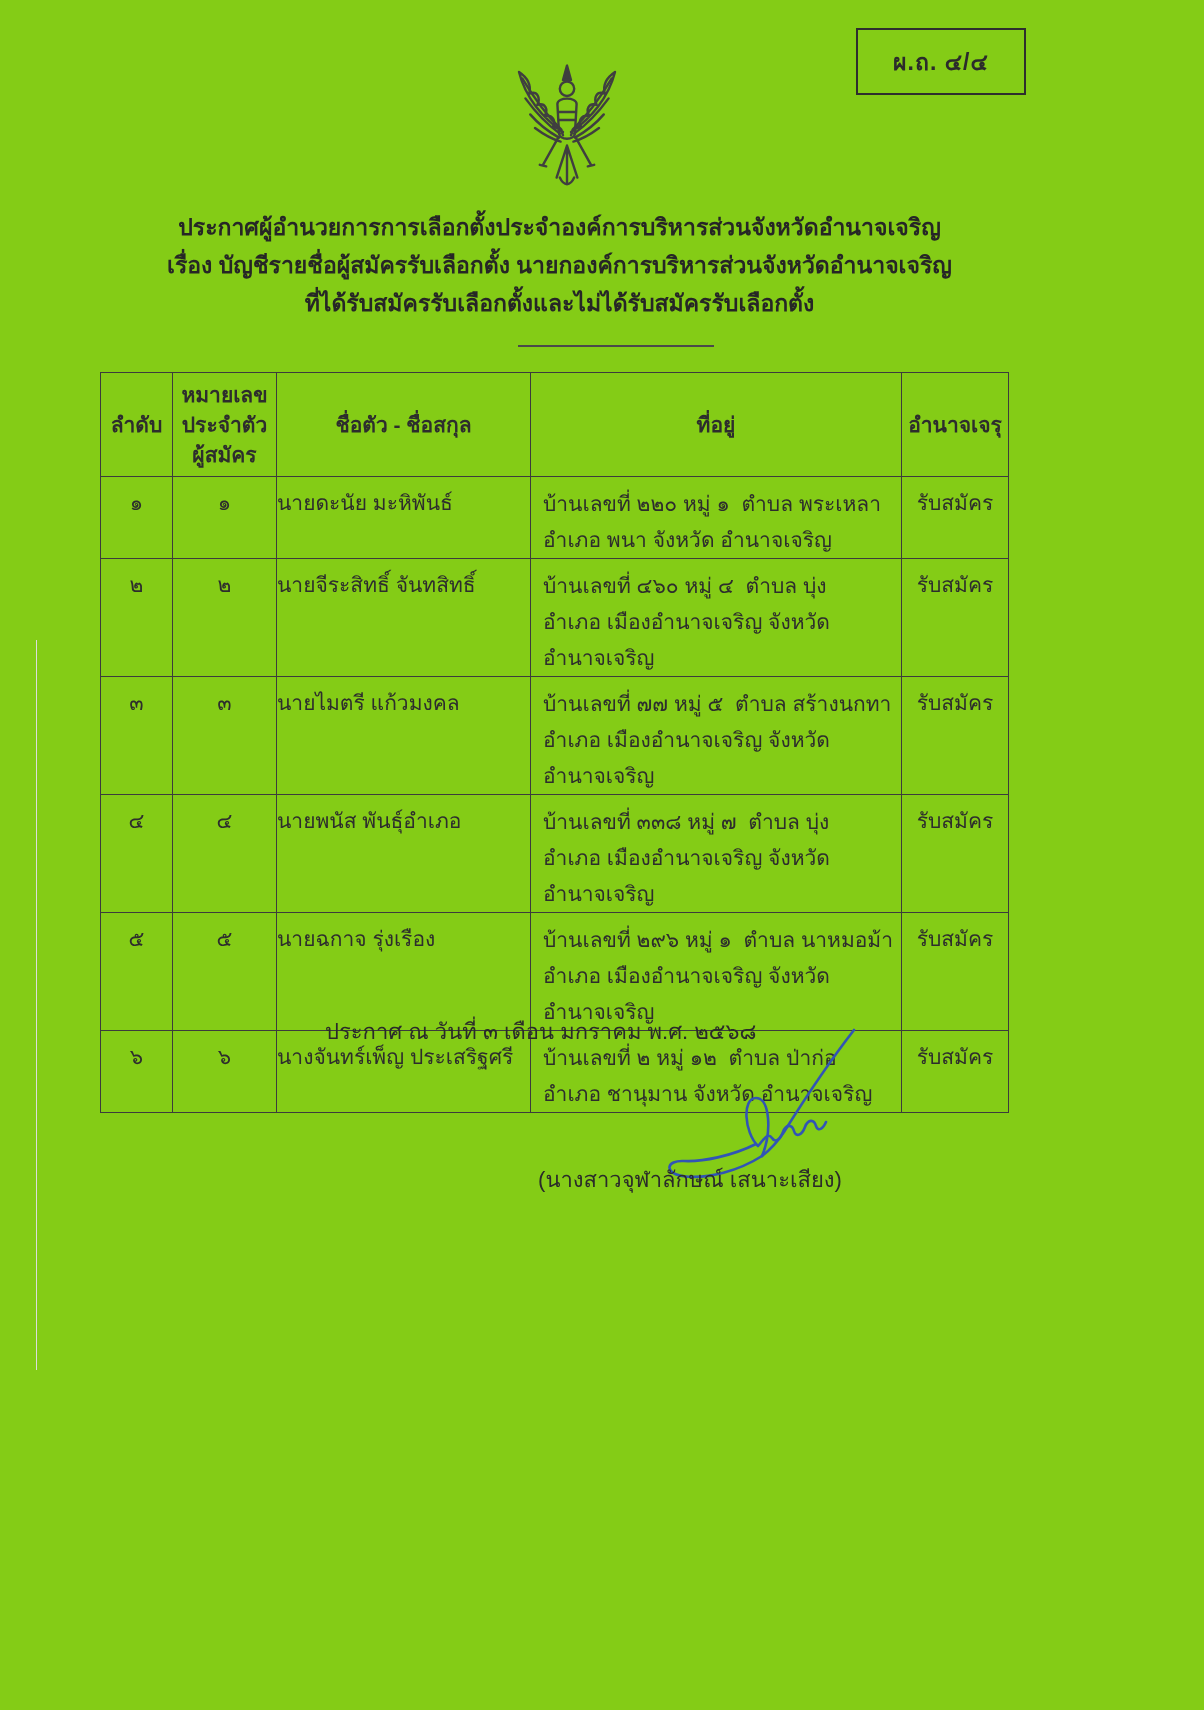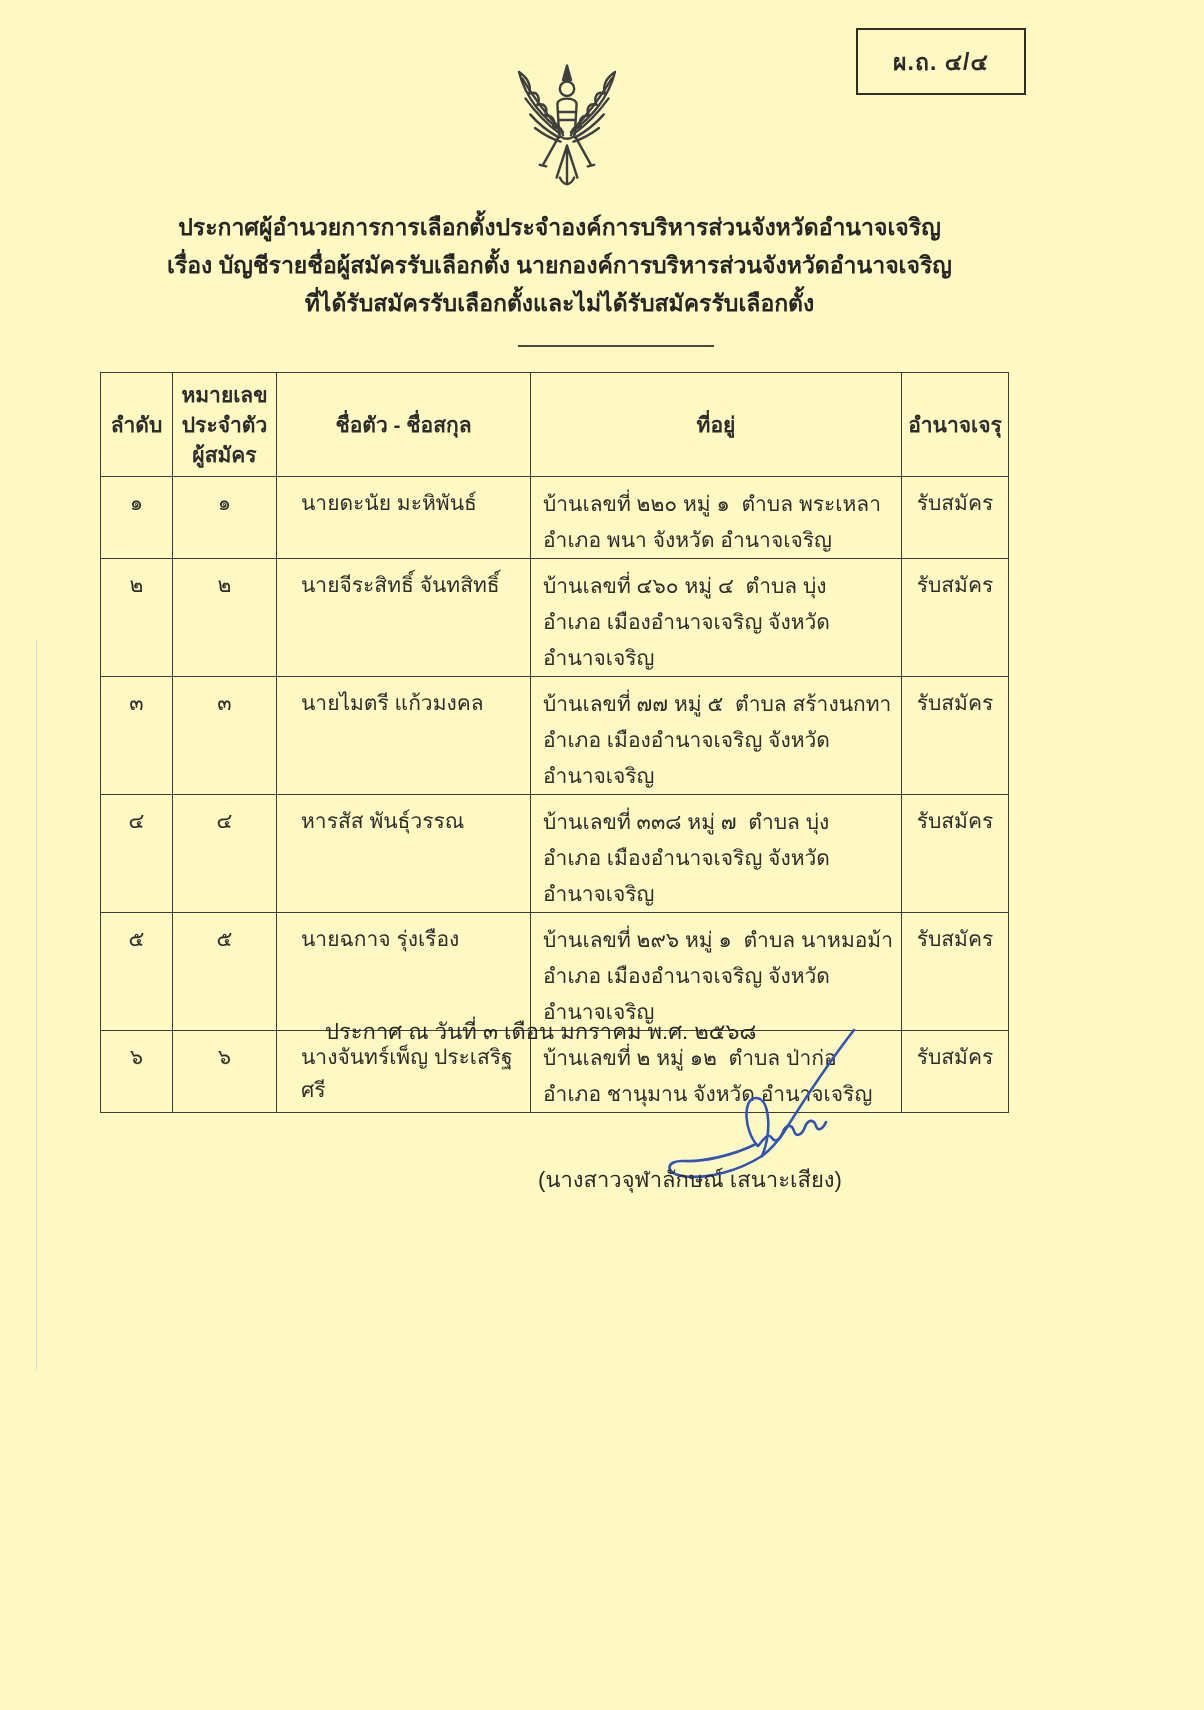--- a/index.html
+++ b/index.html
@@ -4,21 +4,21 @@
 <style>
   * { margin:0; padding:0; box-sizing:border-box; }
   html,body { background:#ffffff; }
   body {
     font-family: "Liberation Sans", "DejaVu Sans", sans-serif;
     color:#2b2b2b;
   }
   .page {
     position:relative;
     width:1204px; height:1710px;
-    background:#fef9c3;
+    background:#84cc16;
     margin:0 auto;
     overflow:hidden;
   }
   .scan-line {
     position:absolute; left:36px; top:640px; width:1px; height:730px;
     background:#dcdcdc;
   }
   
   .form-code-box {
     position:absolute; left:856px; top:28px; width:170px; height:67px;
@@ -55,21 +55,21 @@
   table.candidates col.w-addr  { width:371px; }
   table.candidates col.w-rem   { width:107px; }
   table.candidates th {
     height:104px; font-weight:bold; vertical-align:middle;
     font-size:21px; line-height:30px;
   }
   table.candidates td {
     height:82px; vertical-align:top; padding-top:9px;
   }
   td.c-center, td.c-remark { text-align:center; }
-  td.c-name { padding-left:24px; }
+  td.c-name { padding-left:0; }
   td.c-addr { padding-left:12px; line-height:36px; white-space:pre-wrap; }
   td.c-addr div { white-space:pre-wrap; }
   
   .date-line {
     position:absolute; left:325px; top:1014px;
     font-size:22px; white-space:pre-wrap; color:#2a2a2a;
   }
   .signature {
     position:absolute; left:612px; top:1028px; width:250px; height:152px;
   }
@@ -162,21 +162,21 @@
         <tr>
           <td class="c-center">๓</td>
           <td class="c-center">๓</td>
           <td class="c-name">นายไมตรี แก้วมงคล</td>
           <td class="c-addr"><div>บ้านเลขที่ ๗๗ หมู่ ๕  ตำบล สร้างนกทา</div><div>อำเภอ เมืองอำนาจเจริญ จังหวัด อำนาจเจริญ</div></td>
           <td class="c-remark">รับสมัคร</td>
         </tr>
         <tr>
           <td class="c-center">๔</td>
           <td class="c-center">๔</td>
-          <td class="c-name">หารสัส พันธุ์วรรณ</td>
+          <td class="c-name">นายพนัส พันธุ์อำเภอ</td>
           <td class="c-addr"><div>บ้านเลขที่ ๓๓๘ หมู่ ๗  ตำบล บุ่ง</div><div>อำเภอ เมืองอำนาจเจริญ จังหวัด อำนาจเจริญ</div></td>
           <td class="c-remark">รับสมัคร</td>
         </tr>
         <tr>
           <td class="c-center">๕</td>
           <td class="c-center">๕</td>
           <td class="c-name">นายฉกาจ รุ่งเรือง</td>
           <td class="c-addr"><div>บ้านเลขที่ ๒๙๖ หมู่ ๑  ตำบล นาหมอม้า</div><div>อำเภอ เมืองอำนาจเจริญ จังหวัด อำนาจเจริญ</div></td>
           <td class="c-remark">รับสมัคร</td>
         </tr>

